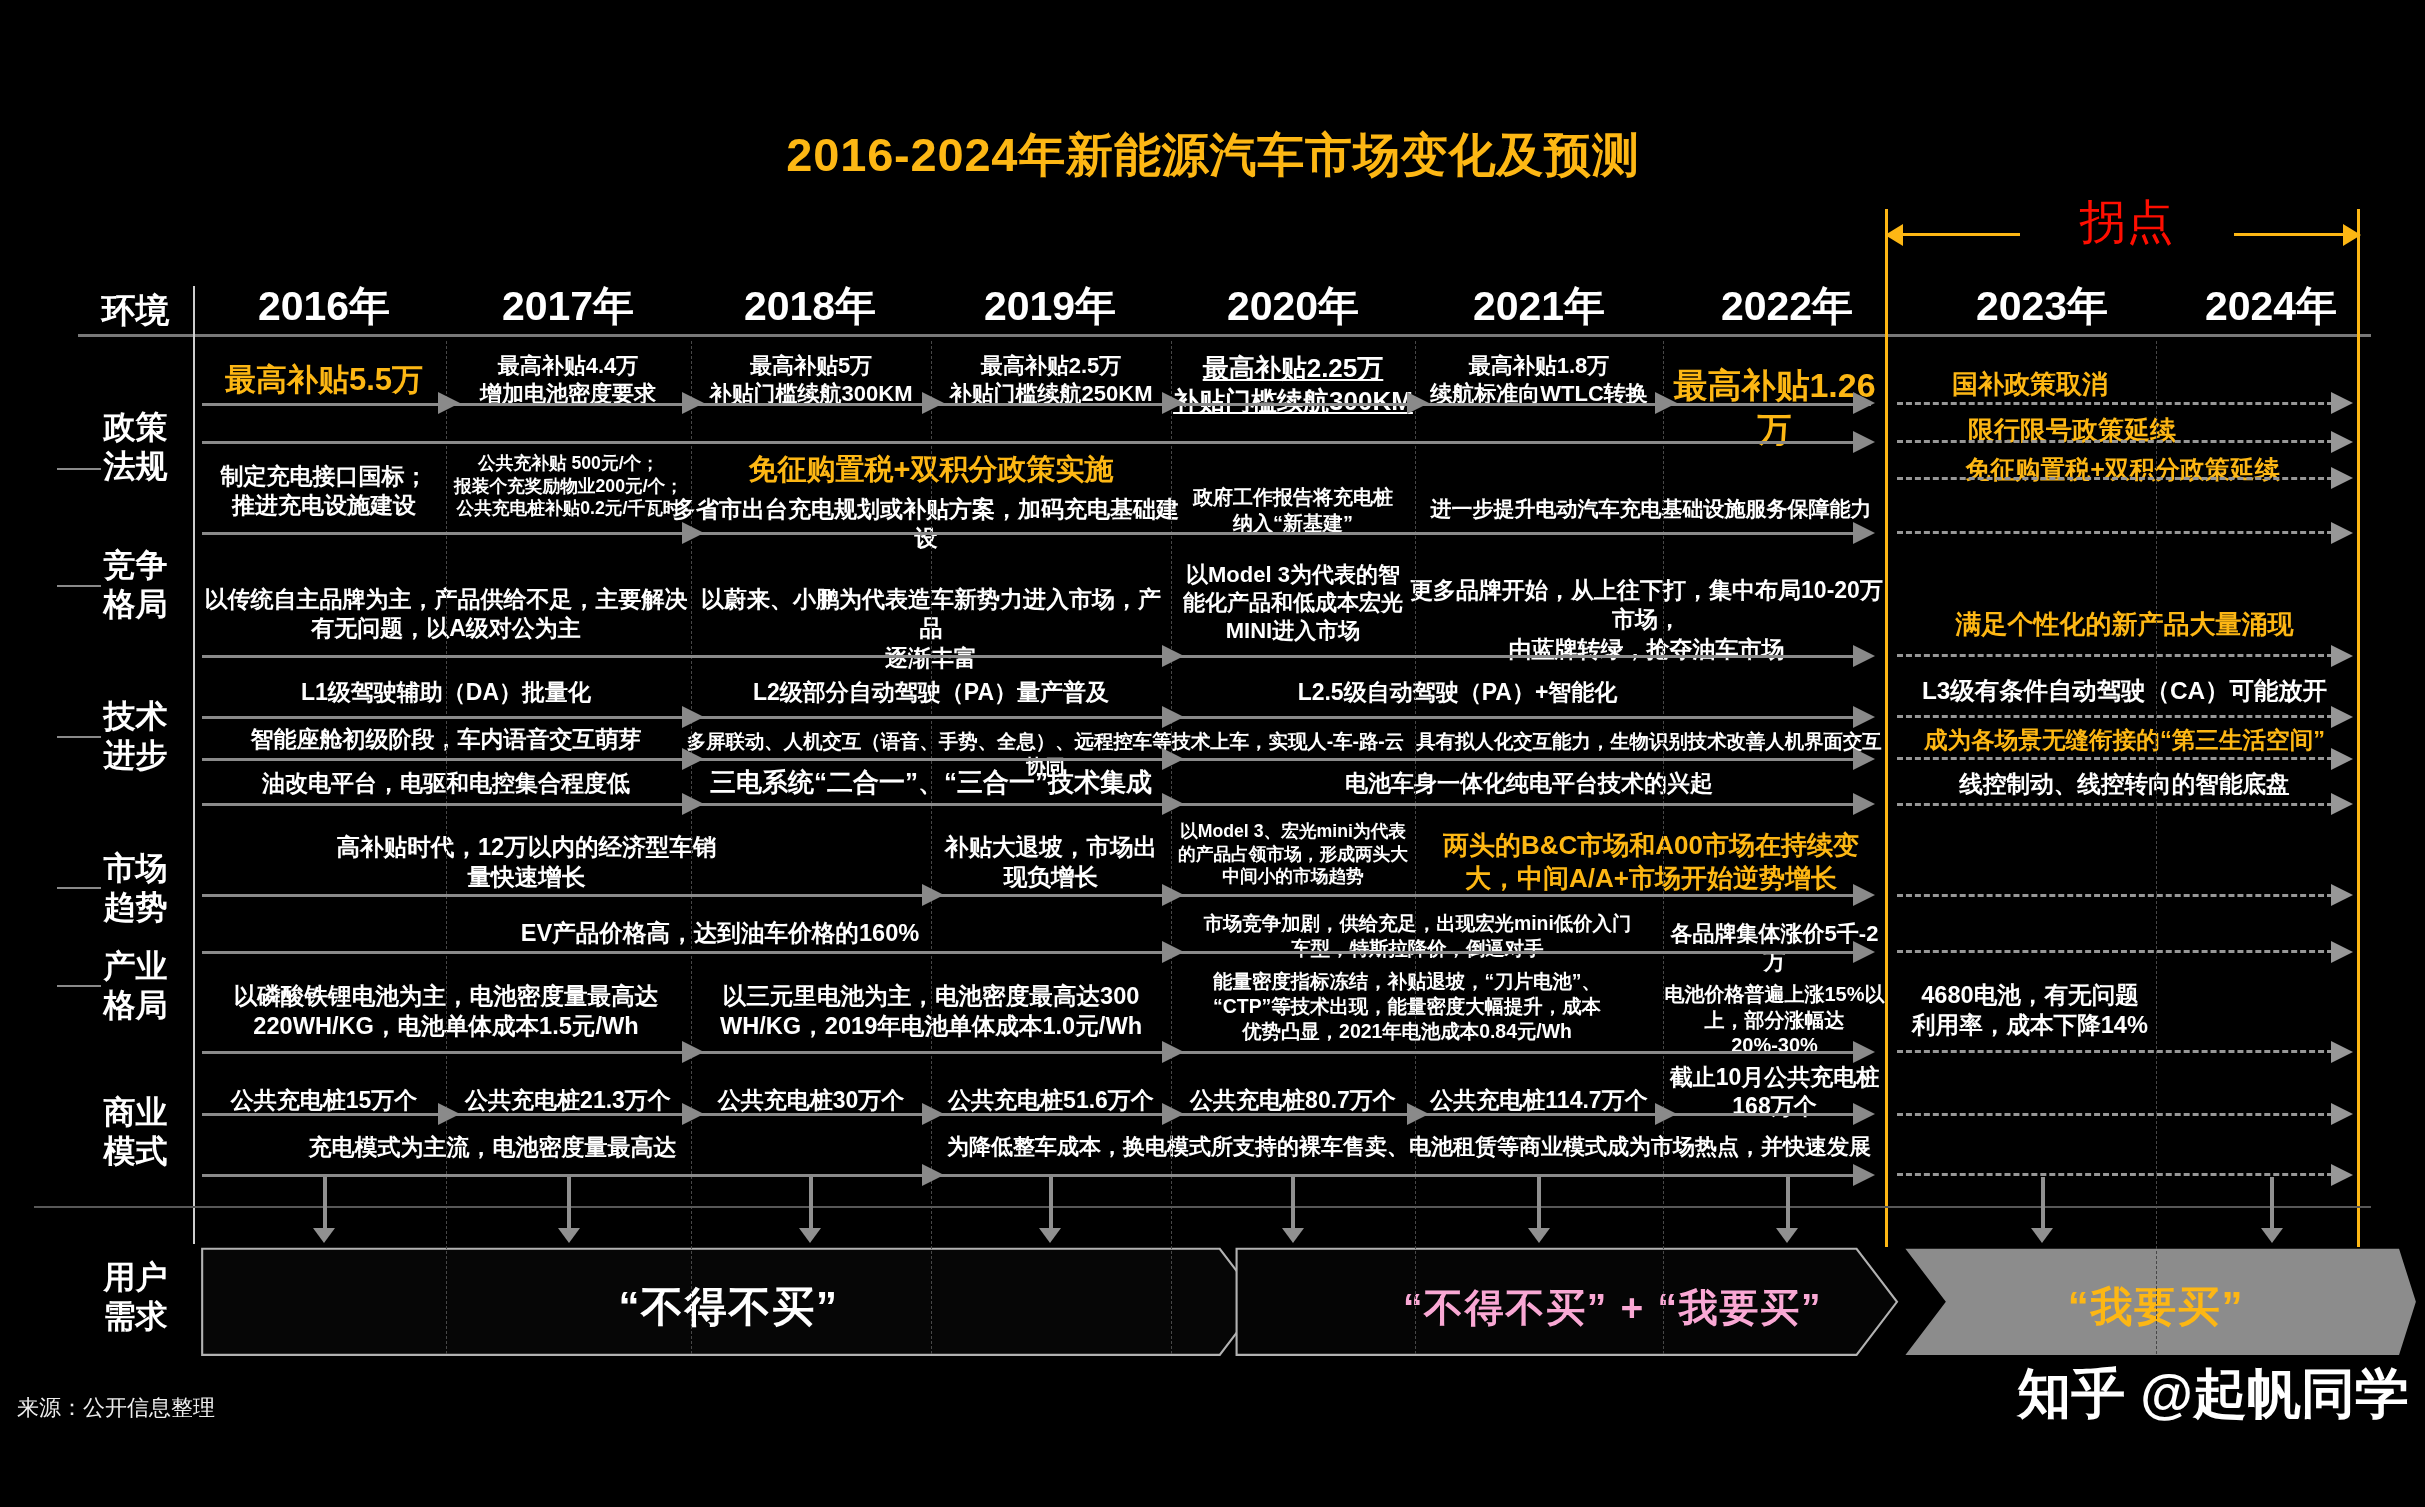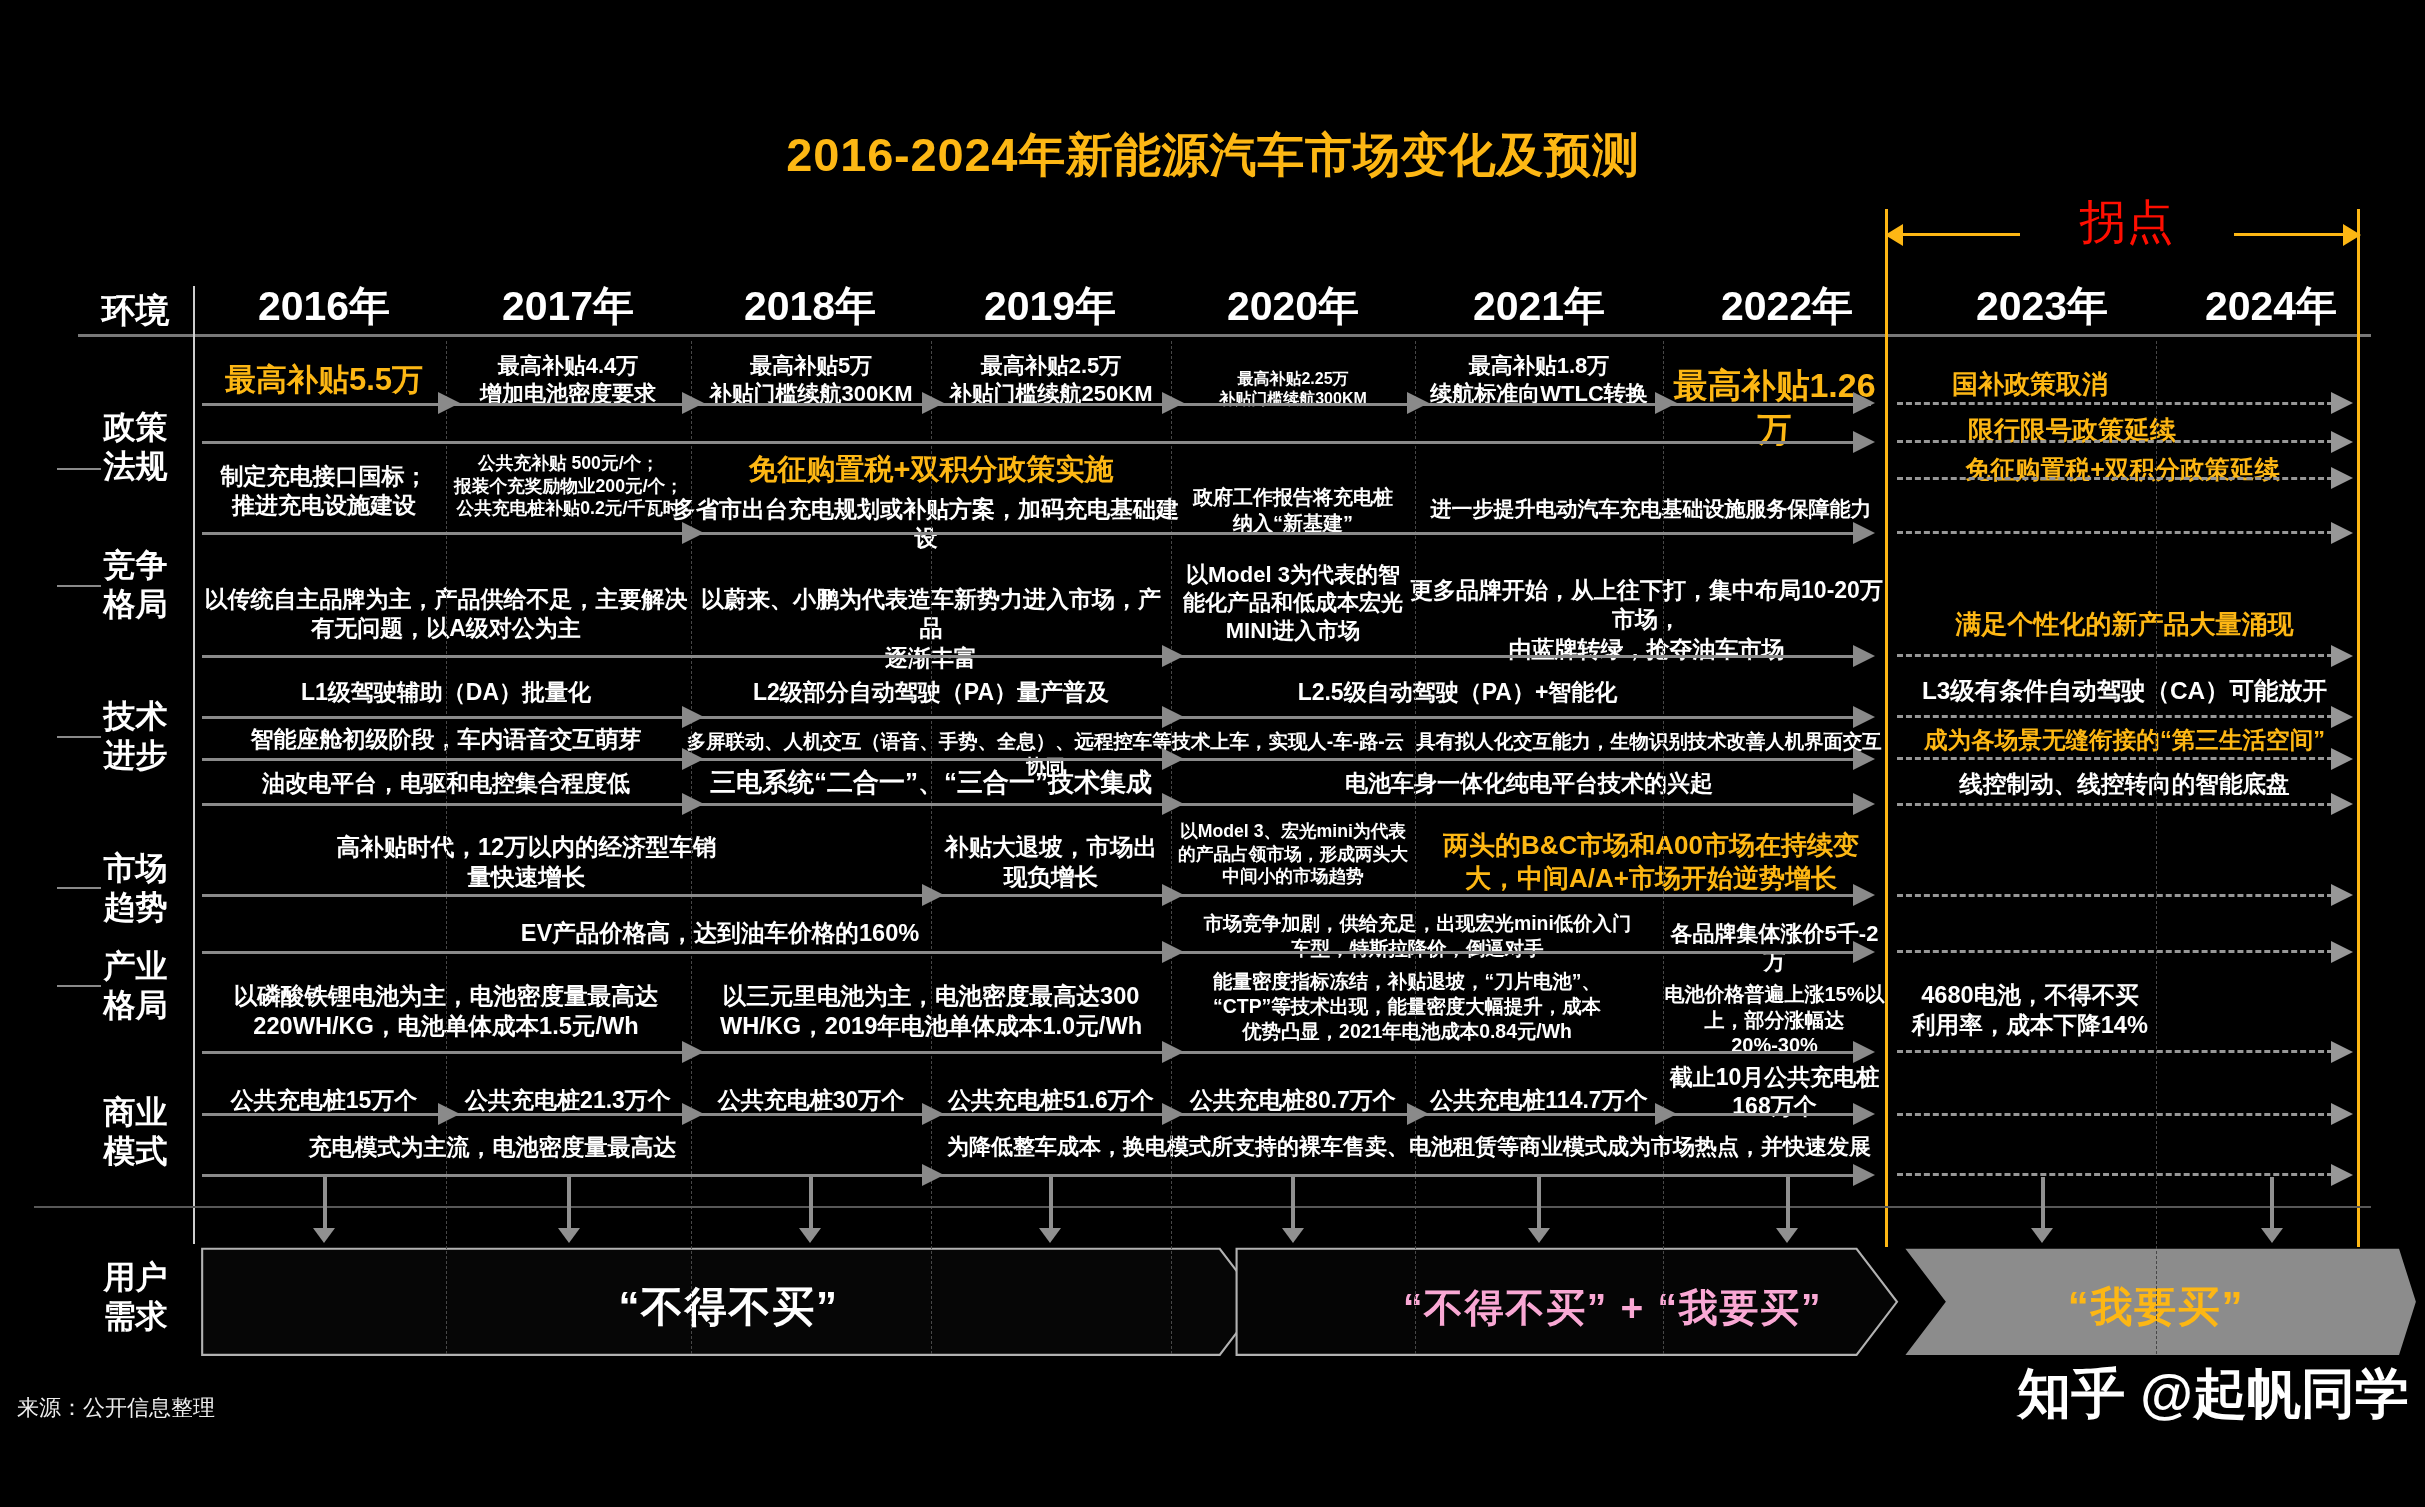--- a/index.html
+++ b/index.html
@@ -61,21 +61,21 @@
   <div class="rowlabel" style="top:1258px;">用户
 需求</div>
 
   <div class="cell orange" style="left:202px;top:360px;width:244px;font-size:31px;">最高补贴5.5万</div>
   <div class="cell" style="left:446px;top:352px;width:244px;font-size:22px;">最高补贴4.4万
 增加电池密度要求</div>
   <div class="cell" style="left:691px;top:352px;width:240px;font-size:22px;">最高补贴5万
 补贴门槛续航300KM</div>
   <div class="cell" style="left:931px;top:352px;width:240px;font-size:22px;">最高补贴2.5万
 补贴门槛续航250KM</div>
-  <div class="cell" style="left:1171px;top:369px;width:244px;font-size:16px;">最高补贴2.25万
+  <div class="cell" style="left:1171px;top:352px;width:244px;font-size:26px;text-decoration:underline;">最高补贴2.25万
 补贴门槛续航300KM</div>
   <div class="cell" style="left:1415px;top:352px;width:248px;font-size:22px;">最高补贴1.8万
 续航标准向WTLC转换</div>
   <div class="cell orange" style="left:1663px;top:364px;width:223px;font-size:34px;">最高补贴1.26万</div>
   <div class="cell orange" style="left:1891px;top:368px;width:278px;font-size:26px;">国补政策取消</div>
   <div class="cell orange" style="left:1891px;top:414px;width:362px;font-size:26px;">限行限号政策延续</div>
   <div class="cell orange" style="left:691px;top:451px;width:480px;font-size:29px;">免征购置税+双积分政策实施</div>
   <div class="cell orange" style="left:1891px;top:453px;width:463px;font-size:25px;">免征购置税+双积分政策延续</div>
   <div class="cell" style="left:202px;top:462px;width:244px;font-size:23px;">制定充电接口国标；
 推进充电设施建设</div>
@@ -127,21 +127,21 @@
 
   <div class="cell" style="left:202px;top:981px;width:488px;font-size:23.6px;">以磷酸铁锂电池为主，电池密度量最高达
 220WH/KG，电池单体成本1.5元/Wh</div>
   <div class="cell" style="left:691px;top:981px;width:480px;font-size:23.6px;">以三元里电池为主，电池密度最高达300
 WH/KG，2019年电池单体成本1.0元/Wh</div>
   <div class="cell" style="left:1171px;top:969px;width:472px;font-size:19.4px;">能量密度指标冻结，补贴退坡，“刀片电池”、
 “CTP”等技术出现，能量密度大幅提升，成本
 优势凸显，2021年电池成本0.84元/Wh</div>
   <div class="cell" style="left:1663px;top:982px;width:223px;font-size:20px;">电池价格普遍上涨15%以
 上，部分涨幅达20%-30%</div>
-  <div class="cell b" style="left:1891px;top:980px;width:278px;font-size:23.6px;">4680电池，不得不买
+  <div class="cell b" style="left:1891px;top:980px;width:278px;font-size:23.6px;">4680电池，有无问题
 利用率，成本下降14%</div>
 
   <div class="cell" style="left:202px;top:1086px;width:244px;font-size:23px;">公共充电桩15万个</div>
   <div class="cell" style="left:446px;top:1086px;width:244px;font-size:23px;">公共充电桩21.3万个</div>
   <div class="cell" style="left:691px;top:1086px;width:240px;font-size:23px;">公共充电桩30万个</div>
   <div class="cell" style="left:931px;top:1086px;width:240px;font-size:23px;">公共充电桩51.6万个</div>
   <div class="cell" style="left:1171px;top:1086px;width:244px;font-size:23px;">公共充电桩80.7万个</div>
   <div class="cell" style="left:1415px;top:1086px;width:248px;font-size:23px;">公共充电桩114.7万个</div>
   <div class="cell" style="left:1663px;top:1063px;width:223px;font-size:23px;">截止10月公共充电桩
 168万个</div>

